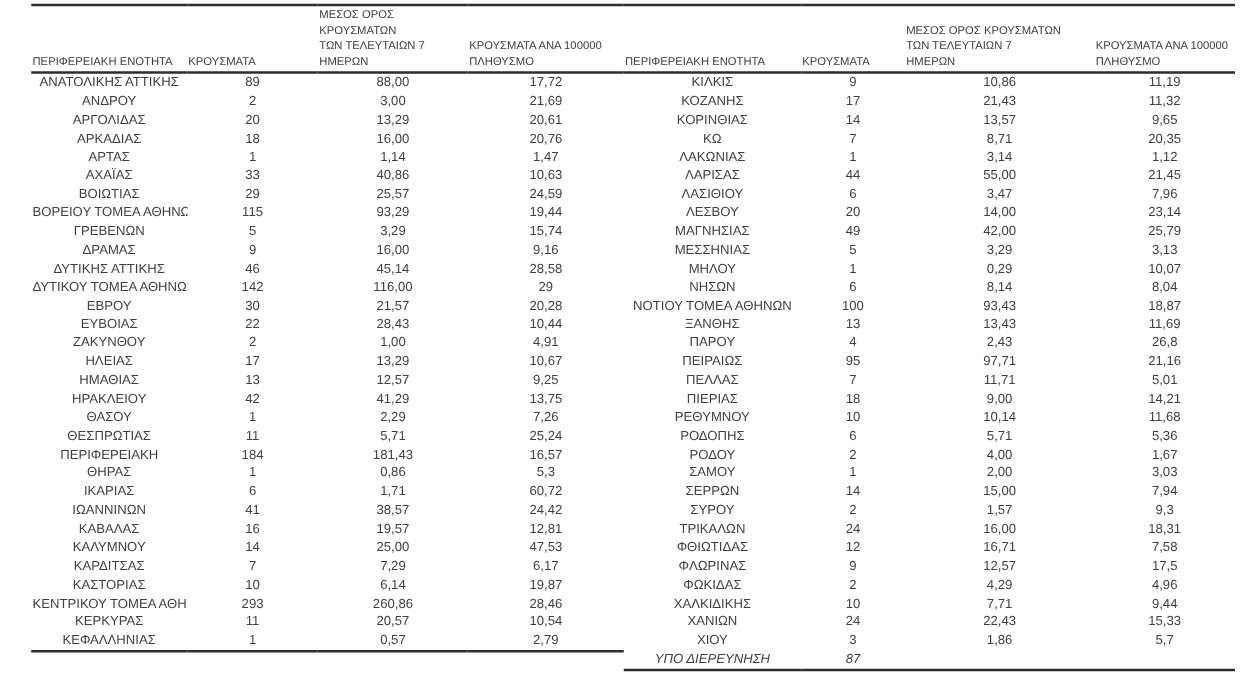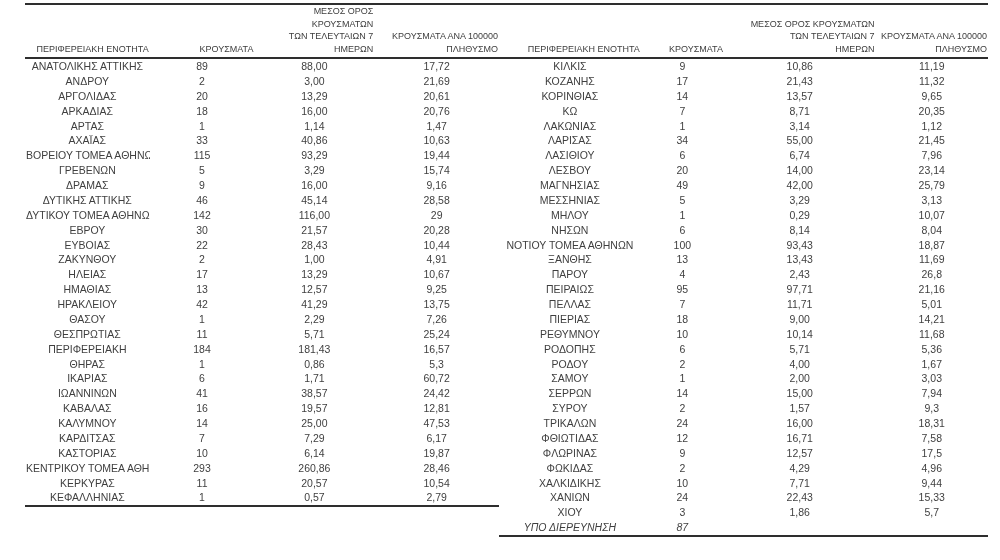--- a/index.html
+++ b/index.html
@@ -30,21 +30,21 @@
     border-bottom: 2px solid #2e2e2e;
   }
   table.t-left  { width: 474px; }
   table.t-right { width: 489px; }
 
   table.cases th {
     font-weight: normal;
     font-size: 9px;
     line-height: 12.5px;
     vertical-align: bottom;
-    text-align: right;
+    text-align: left;
     white-space: pre-line;
     height: 50px;
     padding: 0 1px 2px 1px;
     border-bottom: 2px solid #2e2e2e;
     color: #3d3d3d;
   }
   table.cases td {
     font-size: 10.5px;
     line-height: 14.88px;
     height: 14.88px;
@@ -125,20 +125,26 @@
             <td>1,14</td>
             <td>1,47</td>
           </tr>
           <tr>
             <td>ΑΧΑΪΑΣ</td>
             <td>33</td>
             <td>40,86</td>
             <td>10,63</td>
           </tr>
           <tr>
+            <td>ΒΟΙΩΤΙΑΣ</td>
+            <td>29</td>
+            <td>25,57</td>
+            <td>24,59</td>
+          </tr>
+          <tr>
             <td>ΒΟΡΕΙΟΥ ΤΟΜΕΑ ΑΘΗΝΩΝ</td>
             <td>115</td>
             <td>93,29</td>
             <td>19,44</td>
           </tr>
           <tr>
             <td>ΓΡΕΒΕΝΩΝ</td>
             <td>5</td>
             <td>3,29</td>
             <td>15,74</td>
@@ -322,28 +328,28 @@
             <td>20,35</td>
           </tr>
           <tr>
             <td>ΛΑΚΩΝΙΑΣ</td>
             <td>1</td>
             <td>3,14</td>
             <td>1,12</td>
           </tr>
           <tr>
             <td>ΛΑΡΙΣΑΣ</td>
-            <td>34</td>
+            <td>44</td>
             <td>55,00</td>
             <td>21,45</td>
           </tr>
           <tr>
             <td>ΛΑΣΙΘΙΟΥ</td>
             <td>6</td>
-            <td>6,74</td>
+            <td>3,47</td>
             <td>7,96</td>
           </tr>
           <tr>
             <td>ΛΕΣΒΟΥ</td>
             <td>20</td>
             <td>14,00</td>
             <td>23,14</td>
           </tr>
           <tr>
             <td>ΜΑΓΝΗΣΙΑΣ</td>

